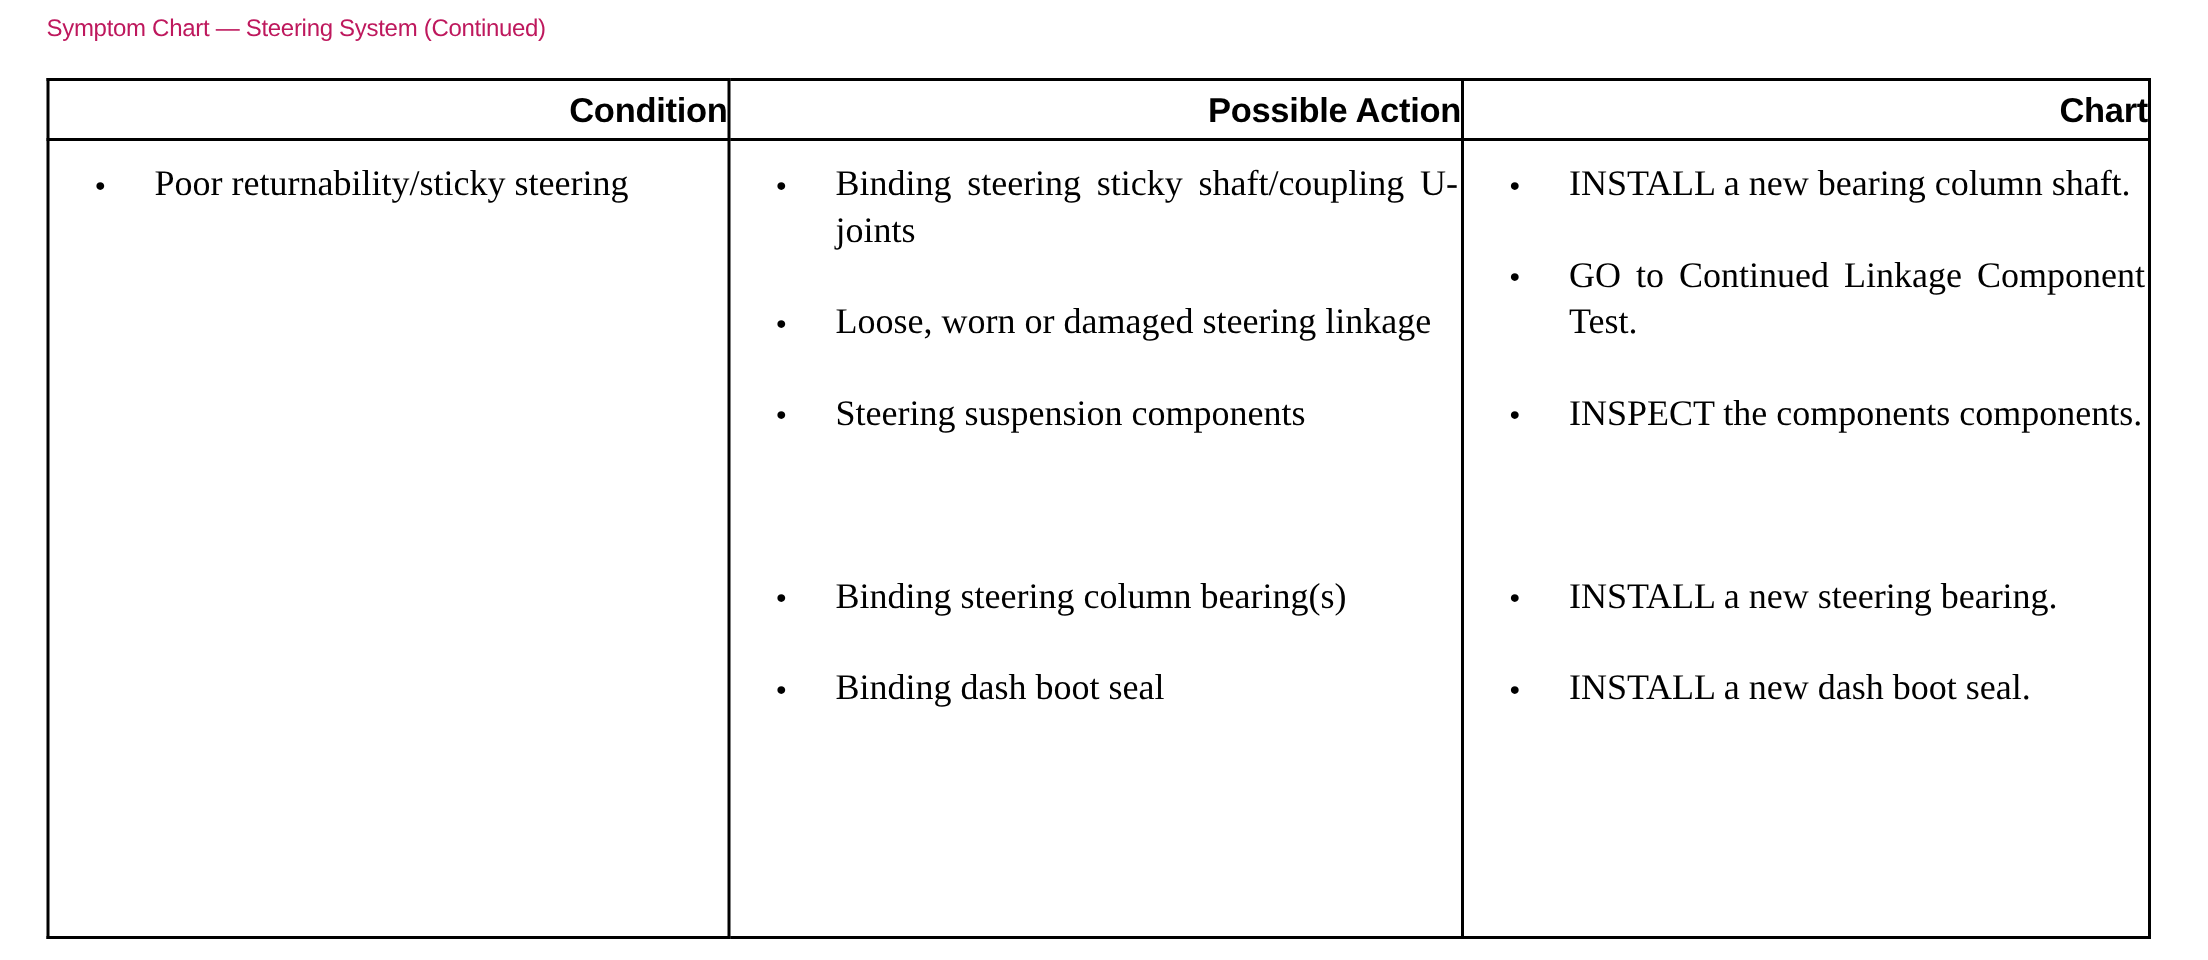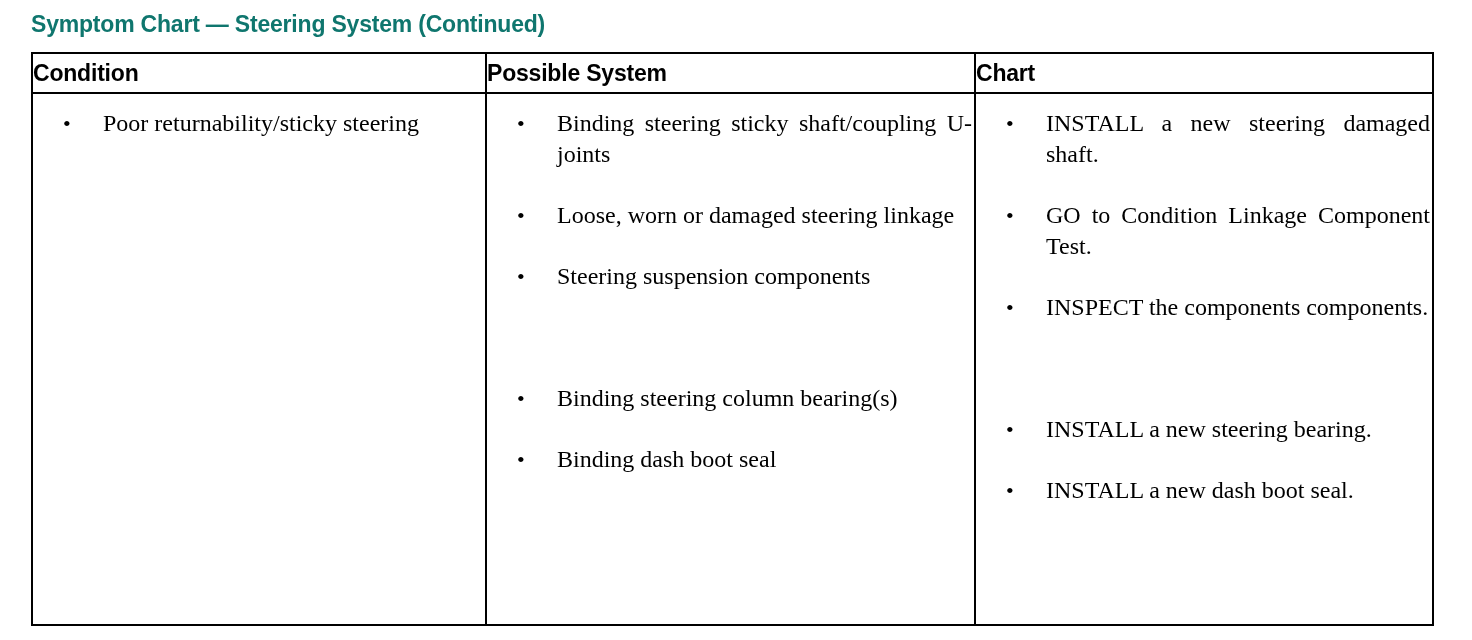--- a/index.html
+++ b/index.html
@@ -19,24 +19,24 @@
     position: relative;
     width: 1472px;
     height: 640px;
   }
 
   .doc-title {
     position: absolute;
     left: 31px;
     top: 11px;
     font-family: "Liberation Sans", sans-serif;
-    font-weight: bold;
-    font-size: 23px;
+    font-weight: normal;
+    font-size: 16px;
     letter-spacing: -0.2px;
-    color: #0f766e;
+    color: #be185d;
     white-space: nowrap;
   }
 
   .symptom-table {
     position: absolute;
     left: 31px;
     top: 52px;
     width: 1403px;
     height: 572px;
     border-collapse: collapse;
@@ -49,21 +49,21 @@
   .symptom-table col.col-action    { width: 458px; }
 
   .symptom-table th {
     border: 2px solid #000000;
     height: 38px;
     padding: 0;
     font-family: "Liberation Sans", sans-serif;
     font-weight: bold;
     font-size: 23px;
     letter-spacing: -0.2px;
-    text-align: left;
+    text-align: right;
     vertical-align: middle;
     color: #000000;
   }
 
   .symptom-table td {
     border: 2px solid #000000;
     padding: 0;
     vertical-align: top;
     height: 530px;
   }
@@ -119,21 +119,21 @@
 
   <table class="symptom-table">
     <colgroup>
       <col class="col-condition">
       <col class="col-sources">
       <col class="col-action">
     </colgroup>
     <thead>
       <tr>
         <th>Condition</th>
-        <th>Possible System</th>
+        <th>Possible Action</th>
         <th>Chart</th>
       </tr>
     </thead>
     <tbody>
       <tr>
         <td>
           <ul class="cell-list" id="list-condition">
               <li class="has-bullet justify">
                 <span class="item-text">Poor returnability/sticky steering</span>
               </li>
@@ -155,24 +155,24 @@
                 <span class="item-text">Binding steering column bearing(s)</span>
               </li>
               <li class="has-bullet justify">
                 <span class="item-text">Binding dash boot seal</span>
               </li>
             </ul>
         </td>
         <td>
           <ul class="cell-list" id="list-action">
               <li class="has-bullet justify">
-                <span class="item-text">INSTALL a new steering damaged shaft.</span>
+                <span class="item-text">INSTALL a new bearing column shaft.</span>
               </li>
               <li class="has-bullet justify">
-                <span class="item-text">GO to Condition Linkage Component Test.</span>
+                <span class="item-text">GO to Continued Linkage Component Test.</span>
               </li>
               <li class="has-bullet justify">
                 <span class="item-text">INSPECT the components components.</span>
               </li>
               <li class="spacer"></li>
               <li class="has-bullet justify">
                 <span class="item-text">INSTALL a new steering bearing.</span>
               </li>
               <li class="has-bullet justify">
                 <span class="item-text">INSTALL a new dash boot seal.</span>

